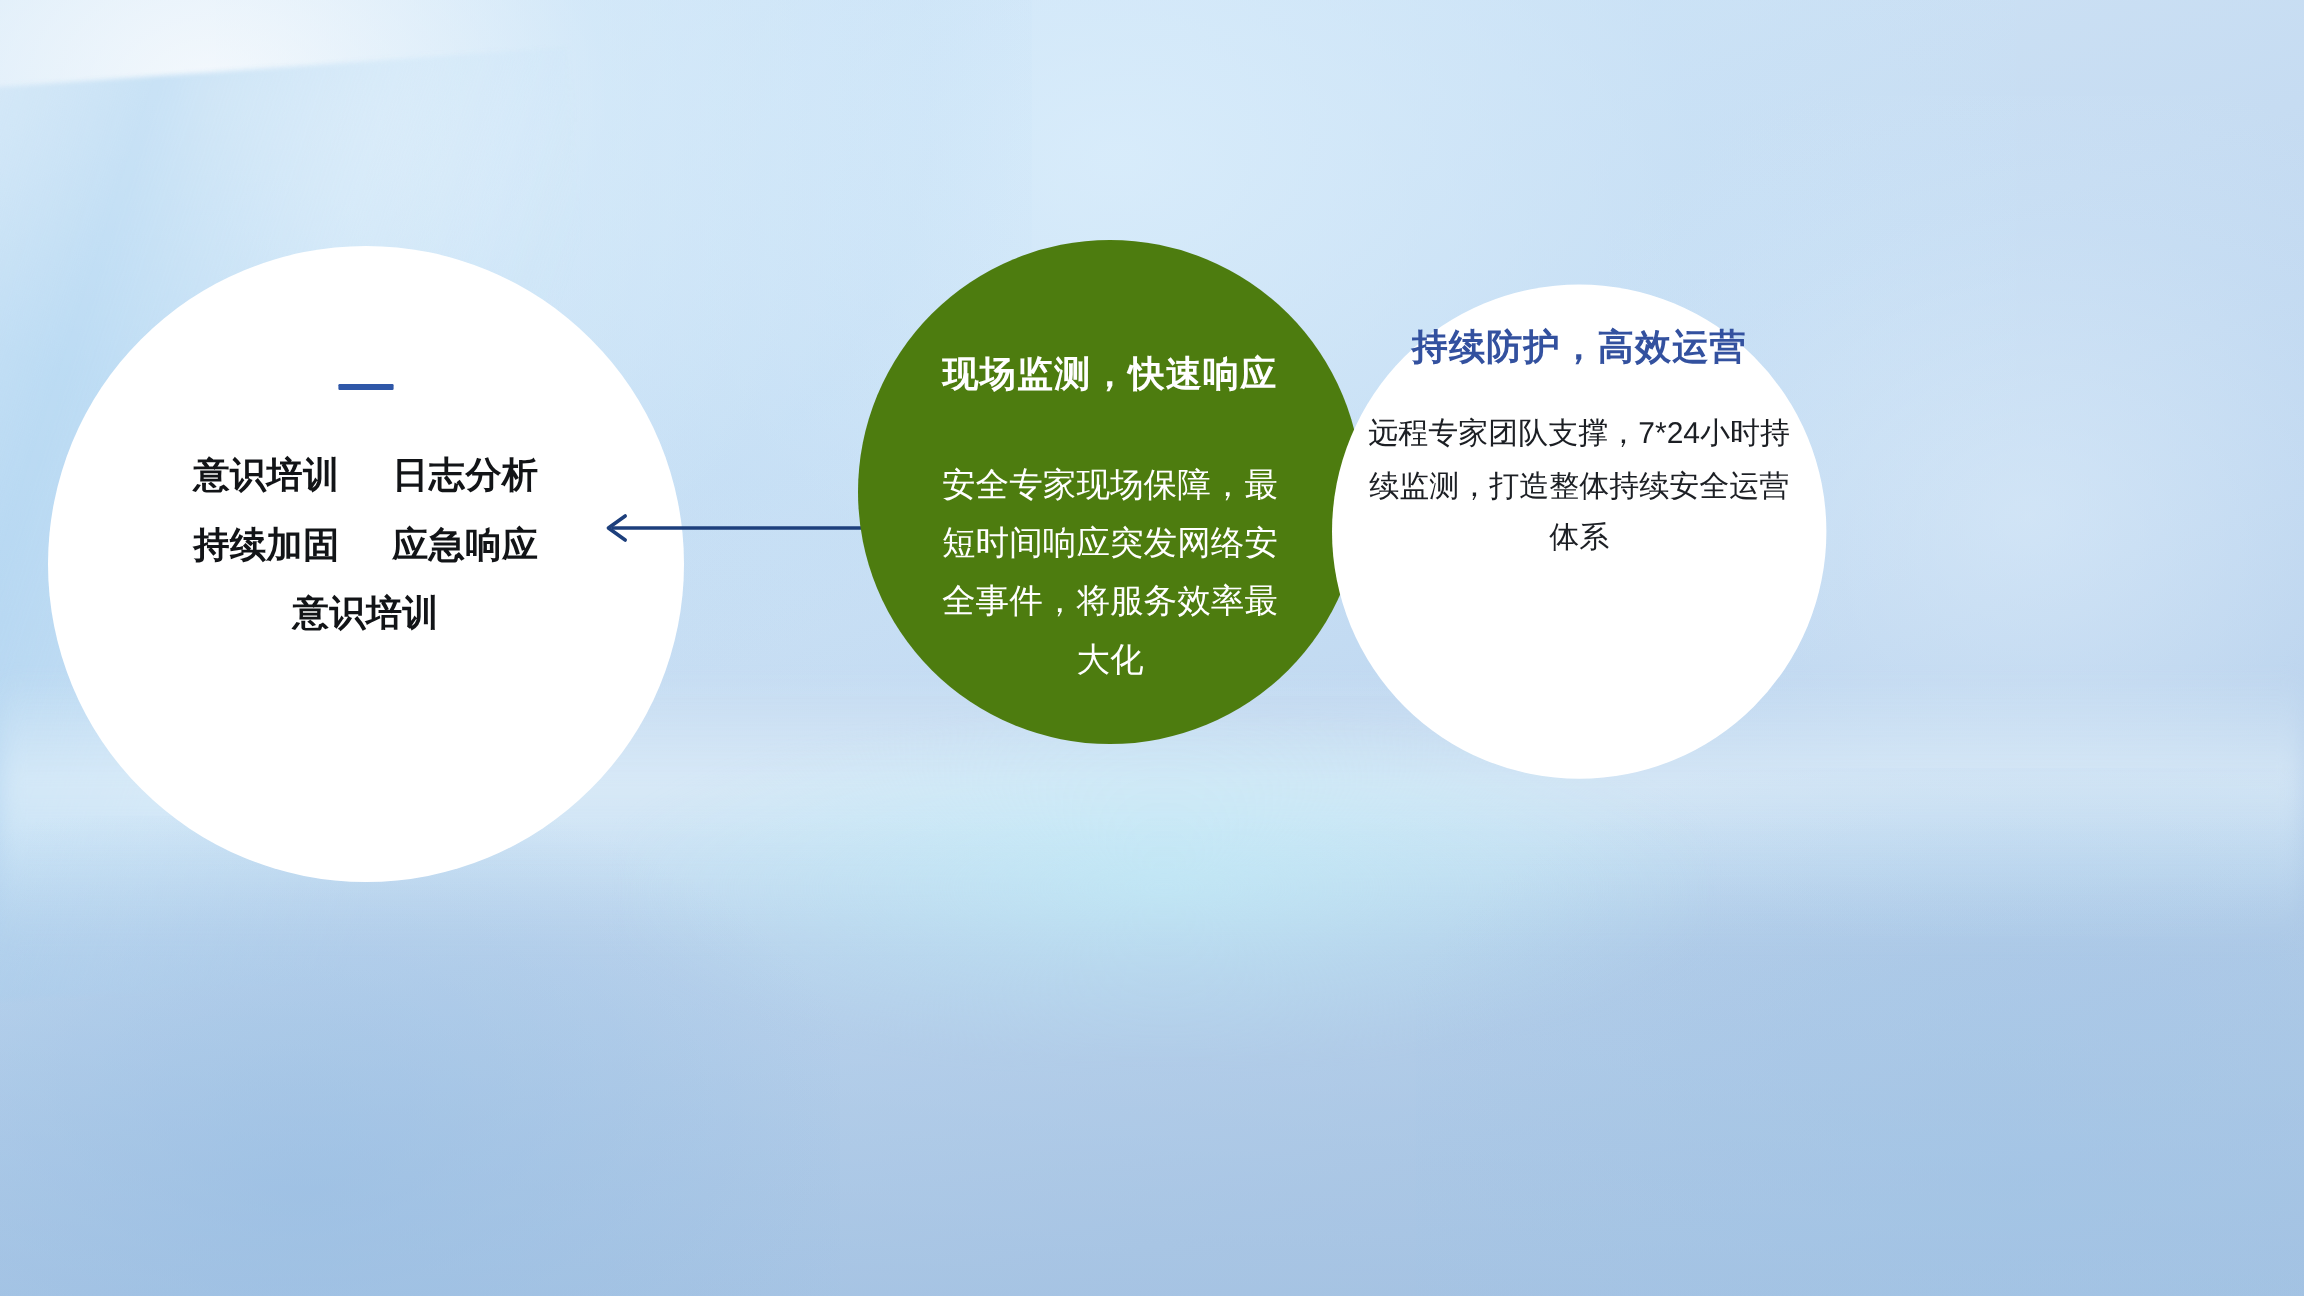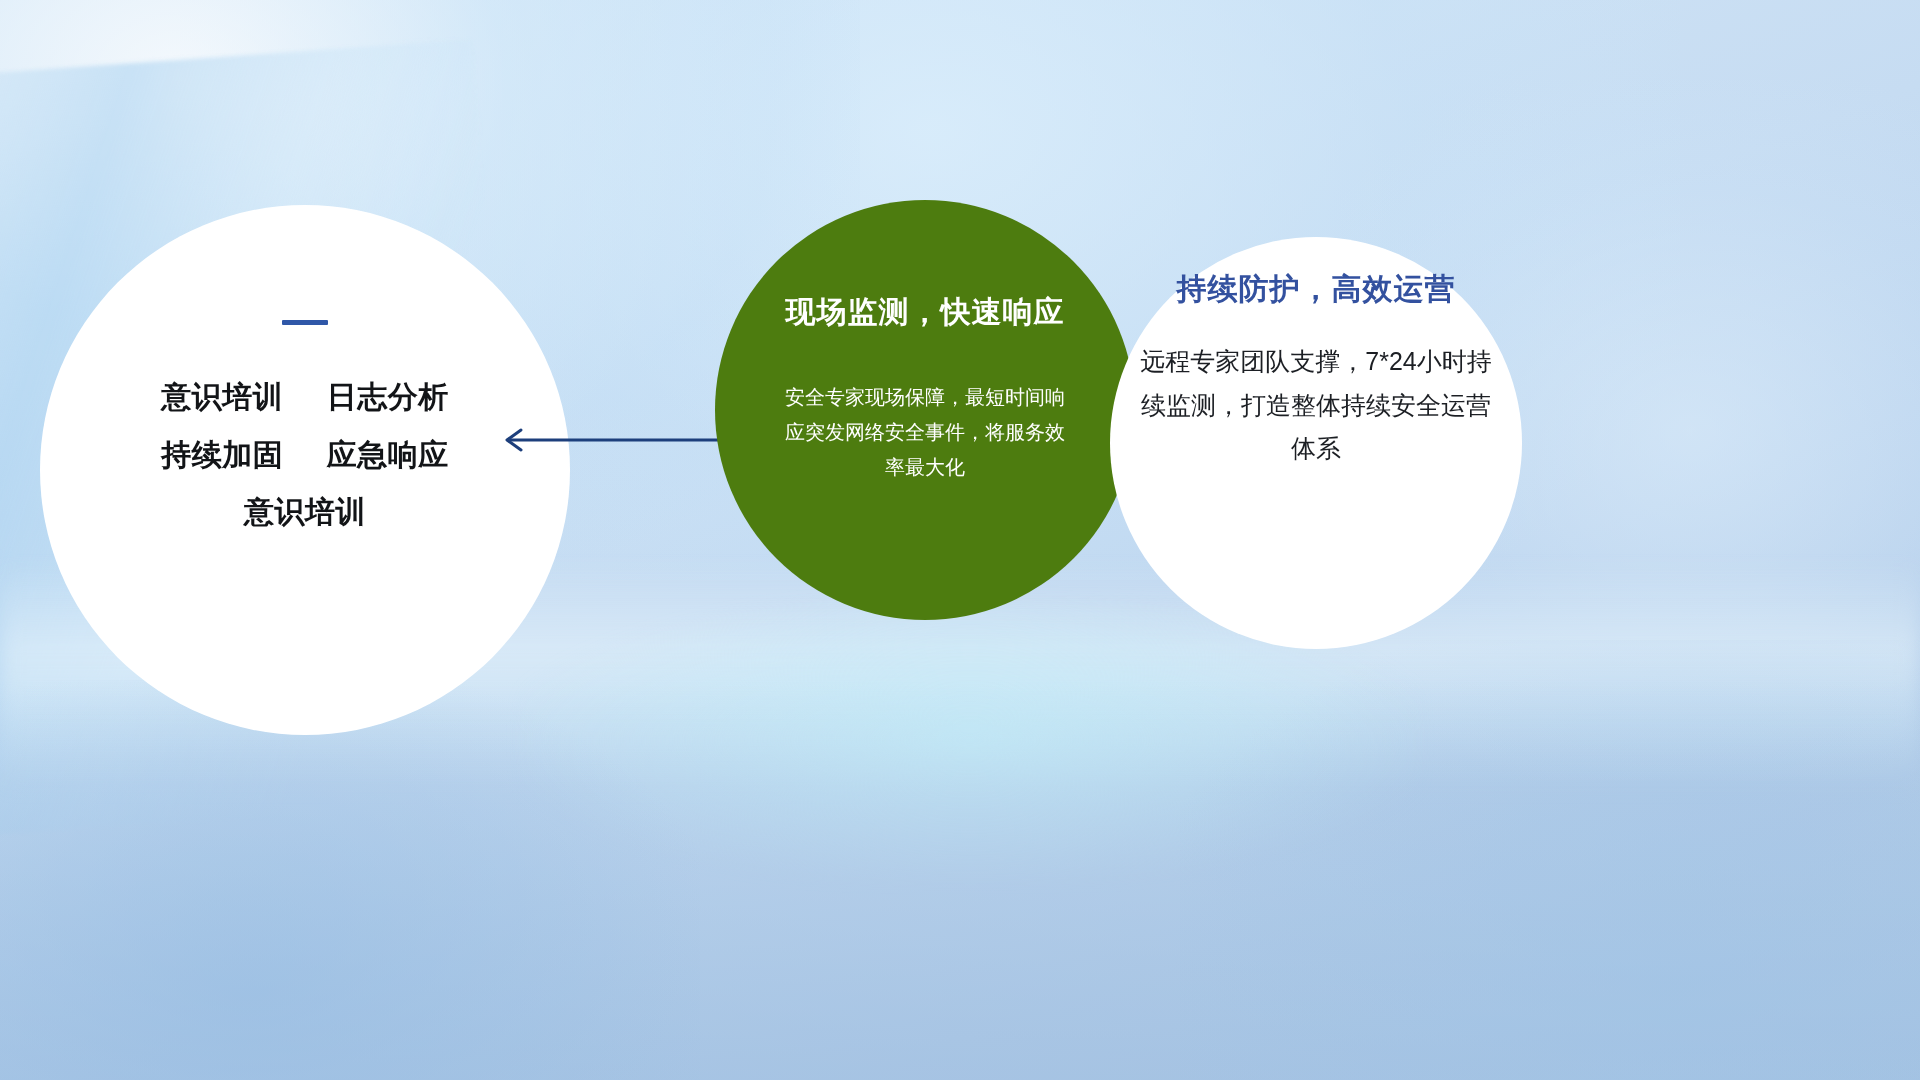--- a/index.html
+++ b/index.html
@@ -140,21 +140,21 @@
     font-weight:bold;
     font-size:30px;
     letter-spacing:1px;
     white-space:nowrap;
   }
   #circle-mid .c-body{
     margin-top:47px;
     width:290px;
     text-align:center;
     color:#ffffff;
-    font-size:20px;
+    font-size:28px;
     line-height:1.74;
   }
 
   
   #circle-right{
     left:1110px; top:237px; width:412px; height:412px;
     background:#ffffff;
     z-index:4;
     justify-content:flex-start;
   }

